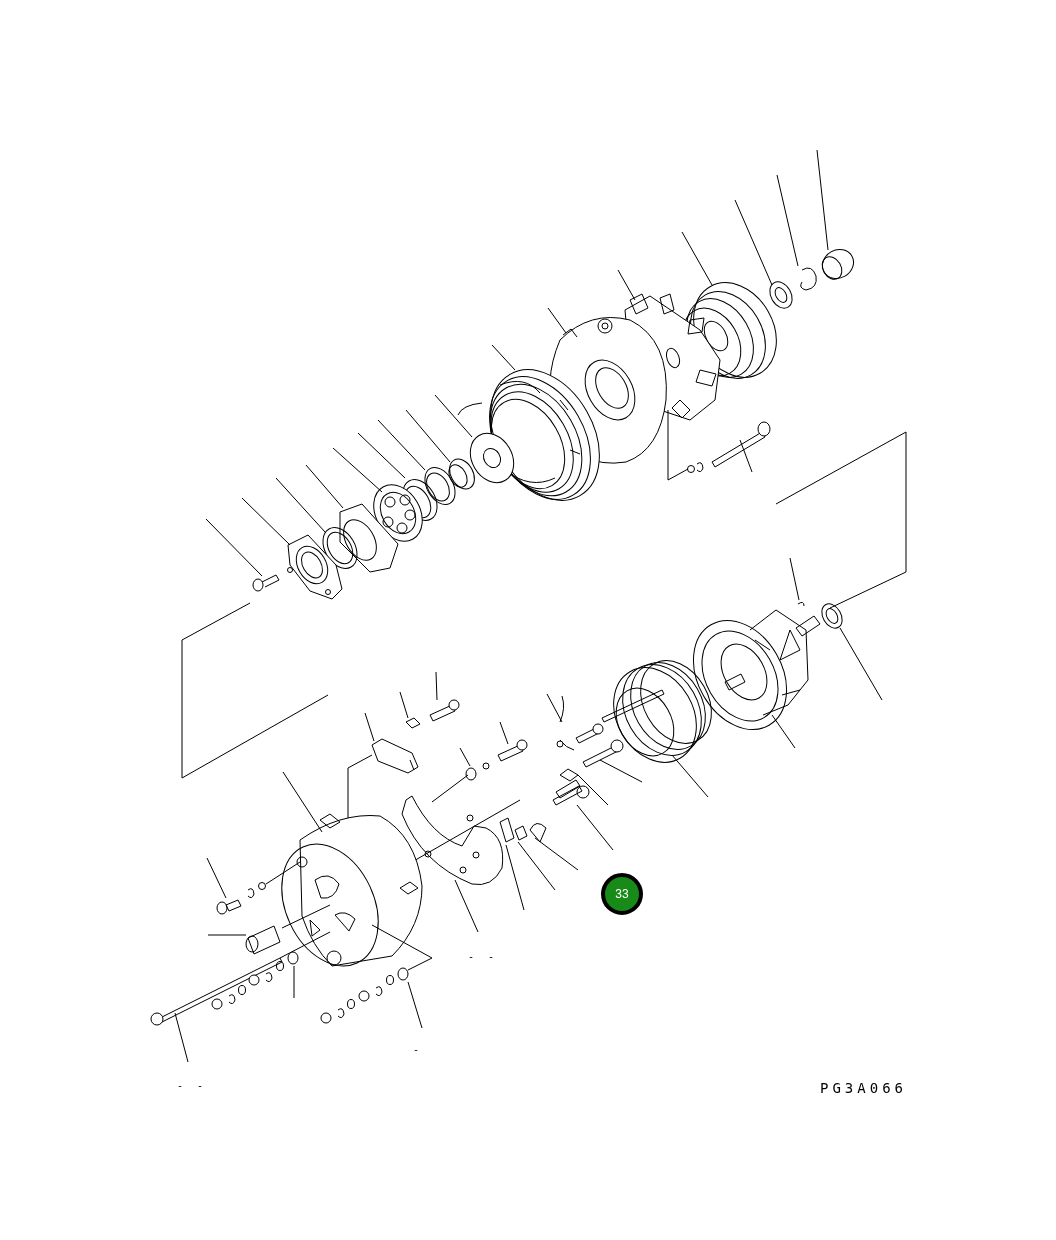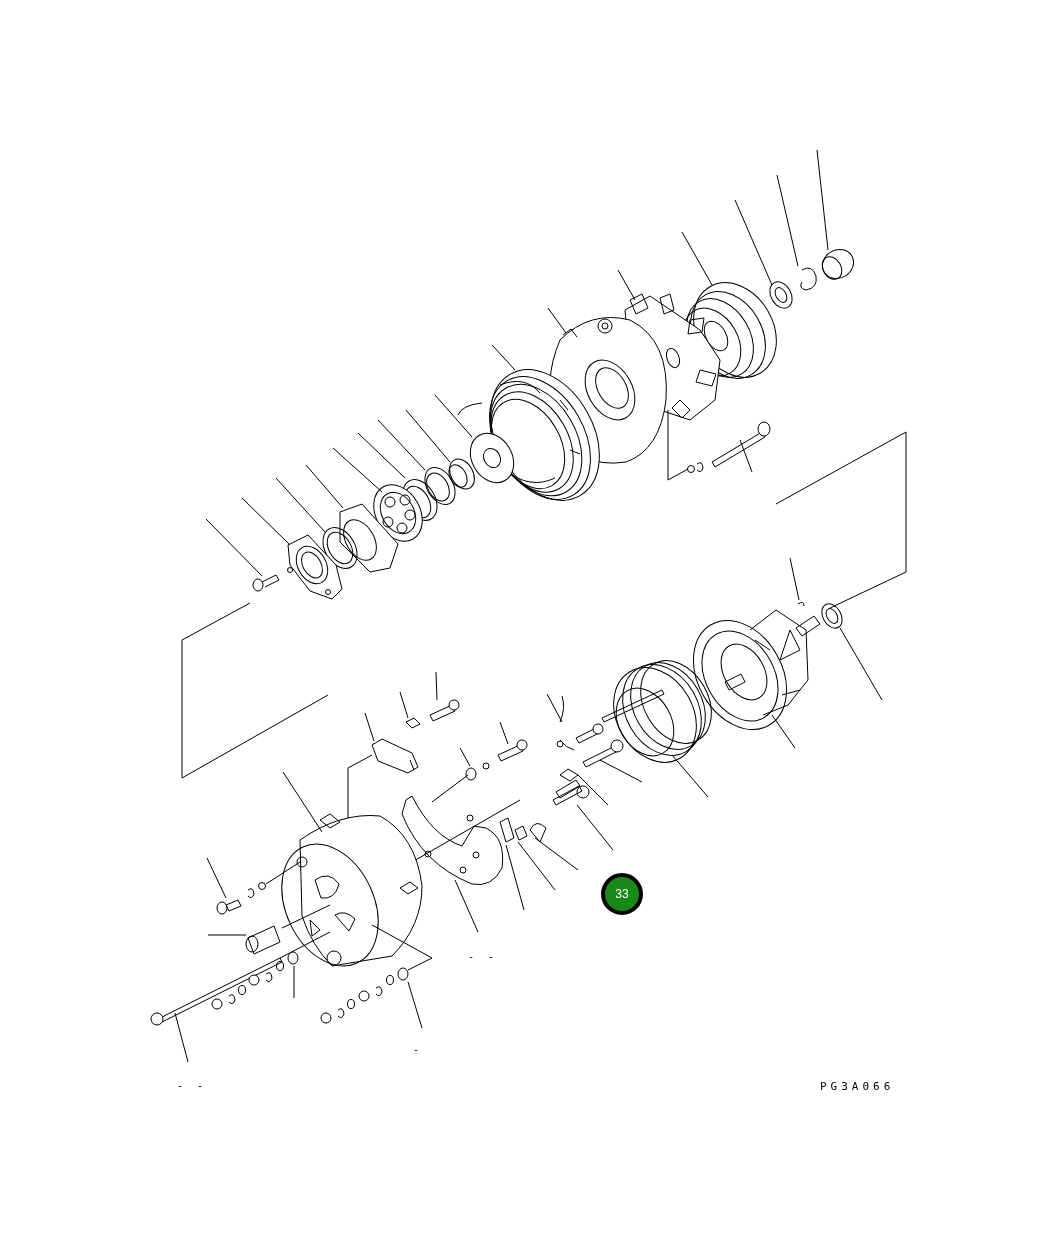--- a/index.html
+++ b/index.html
@@ -22,21 +22,21 @@
       border: 4px solid #000;
       color: #ffffff;
       font-family: "Liberation Sans", sans-serif;
       font-size: 12px;
       display: flex; align-items: center; justify-content: center;
       cursor: pointer;
     }
     .drawing-code {
       position: absolute;
       font-family: "DejaVu Sans Mono", monospace;
-      font-size: 11px;
+      font-size: 14px;
       letter-spacing: 4px;
       color: #000;
     }
     .dash-mark {
       position: absolute;
       font-family: "DejaVu Sans Mono", monospace;
       font-size: 10px;
       color: #000;
       letter-spacing: 4px;
     }

